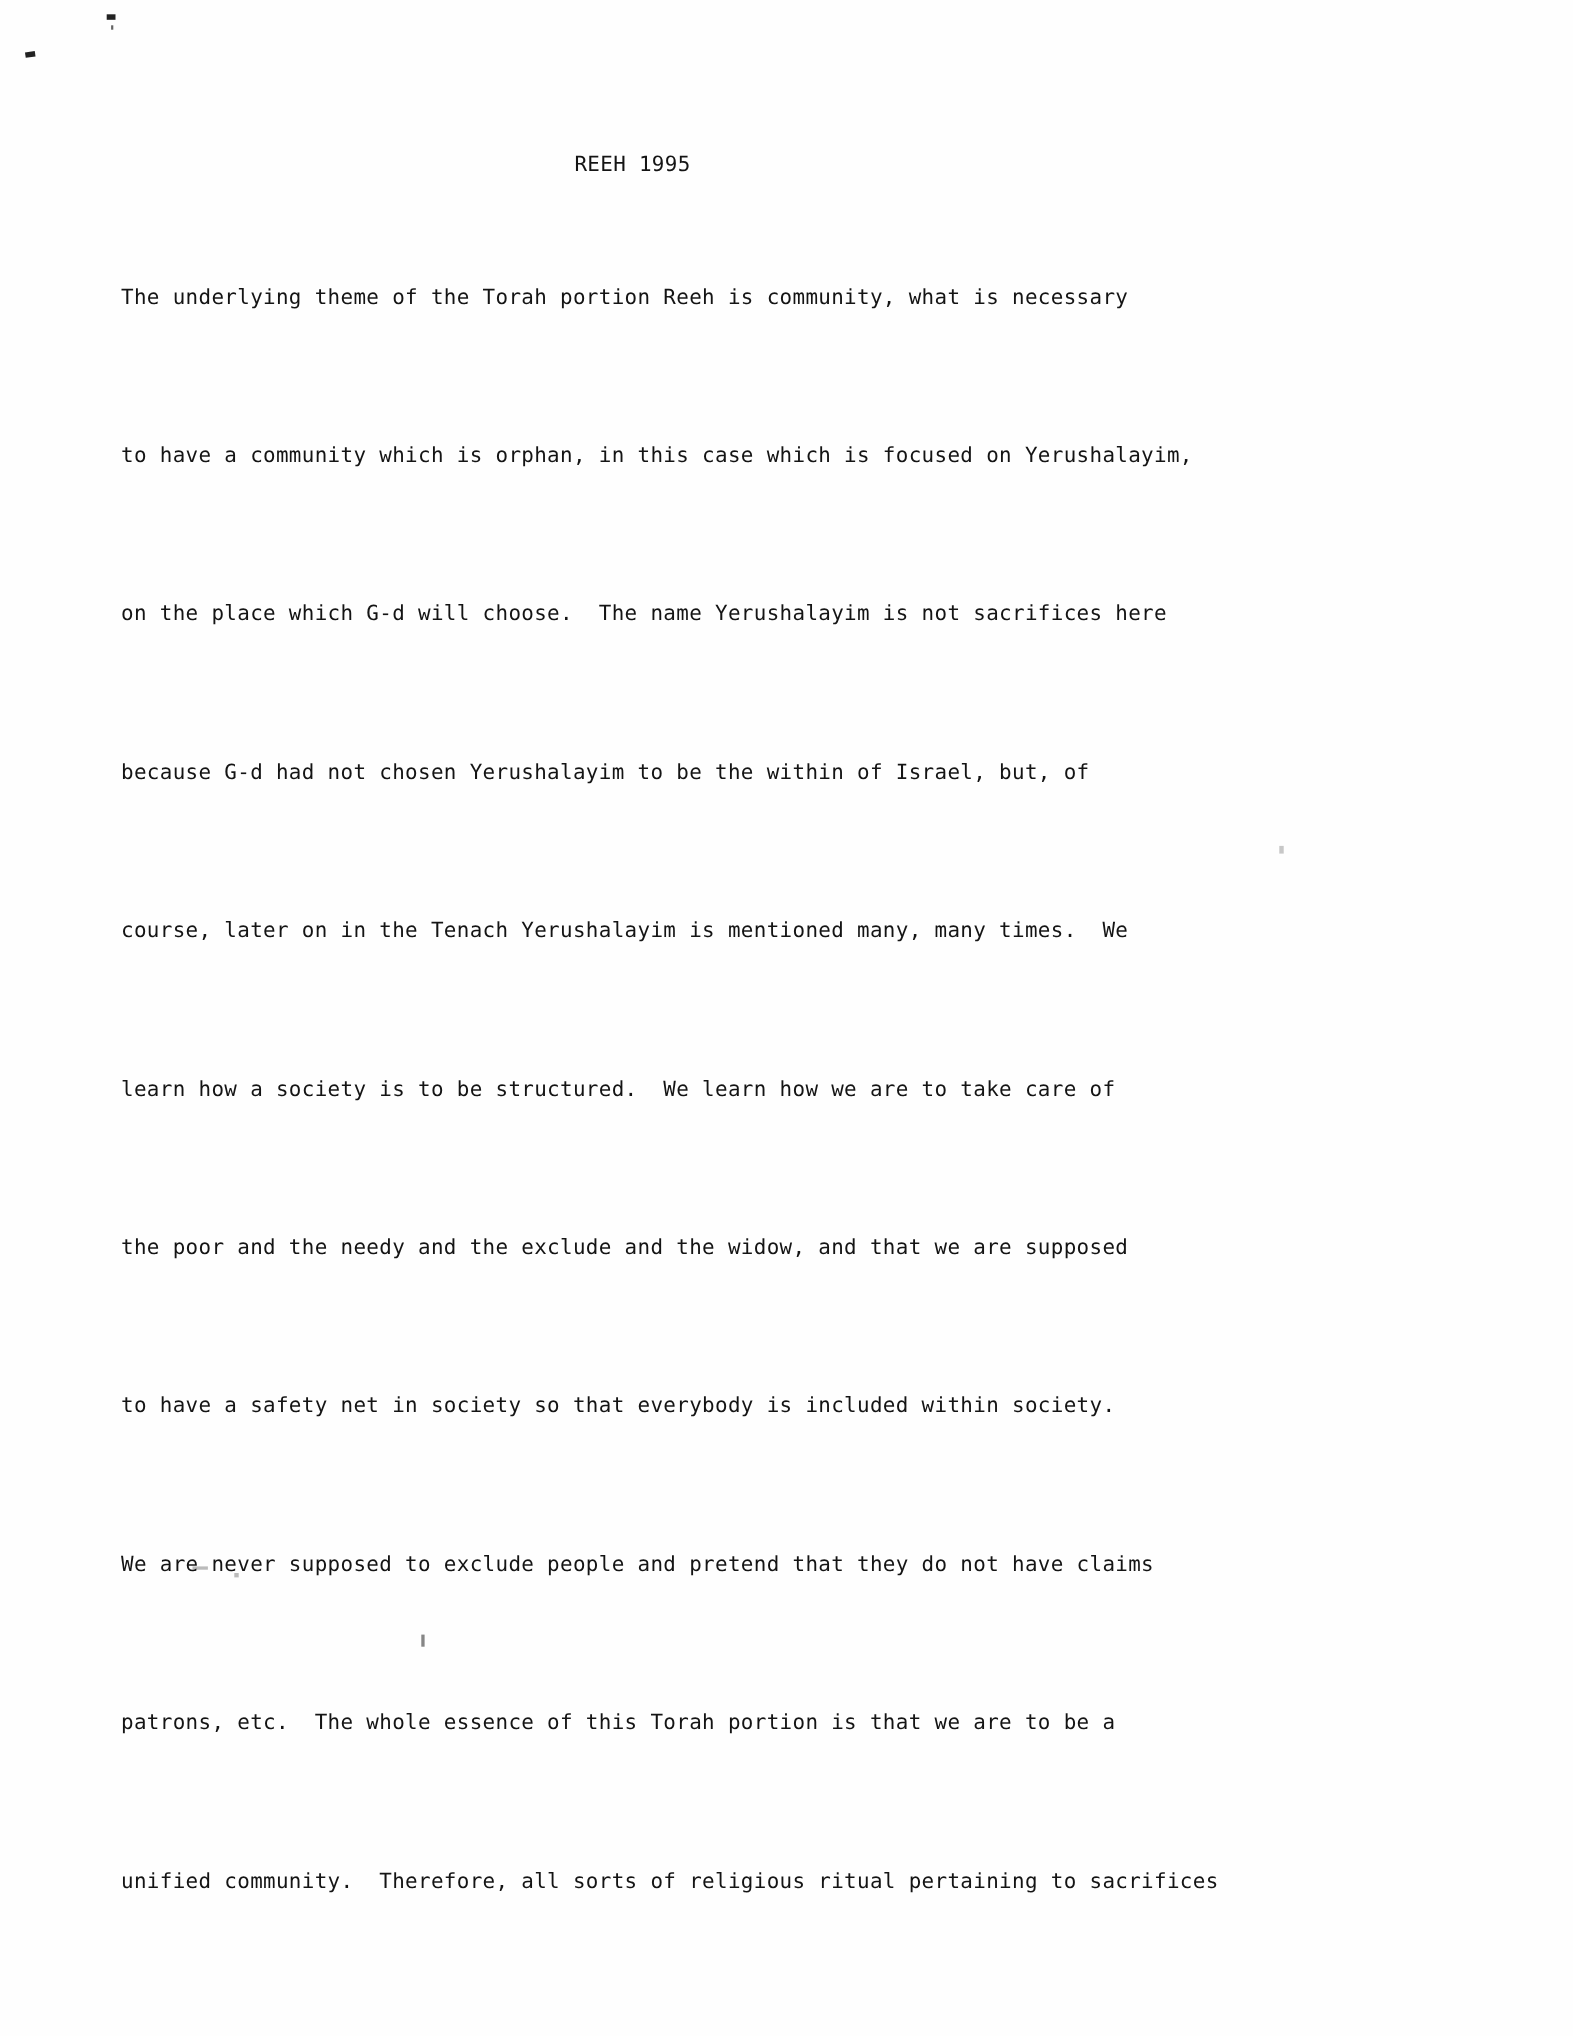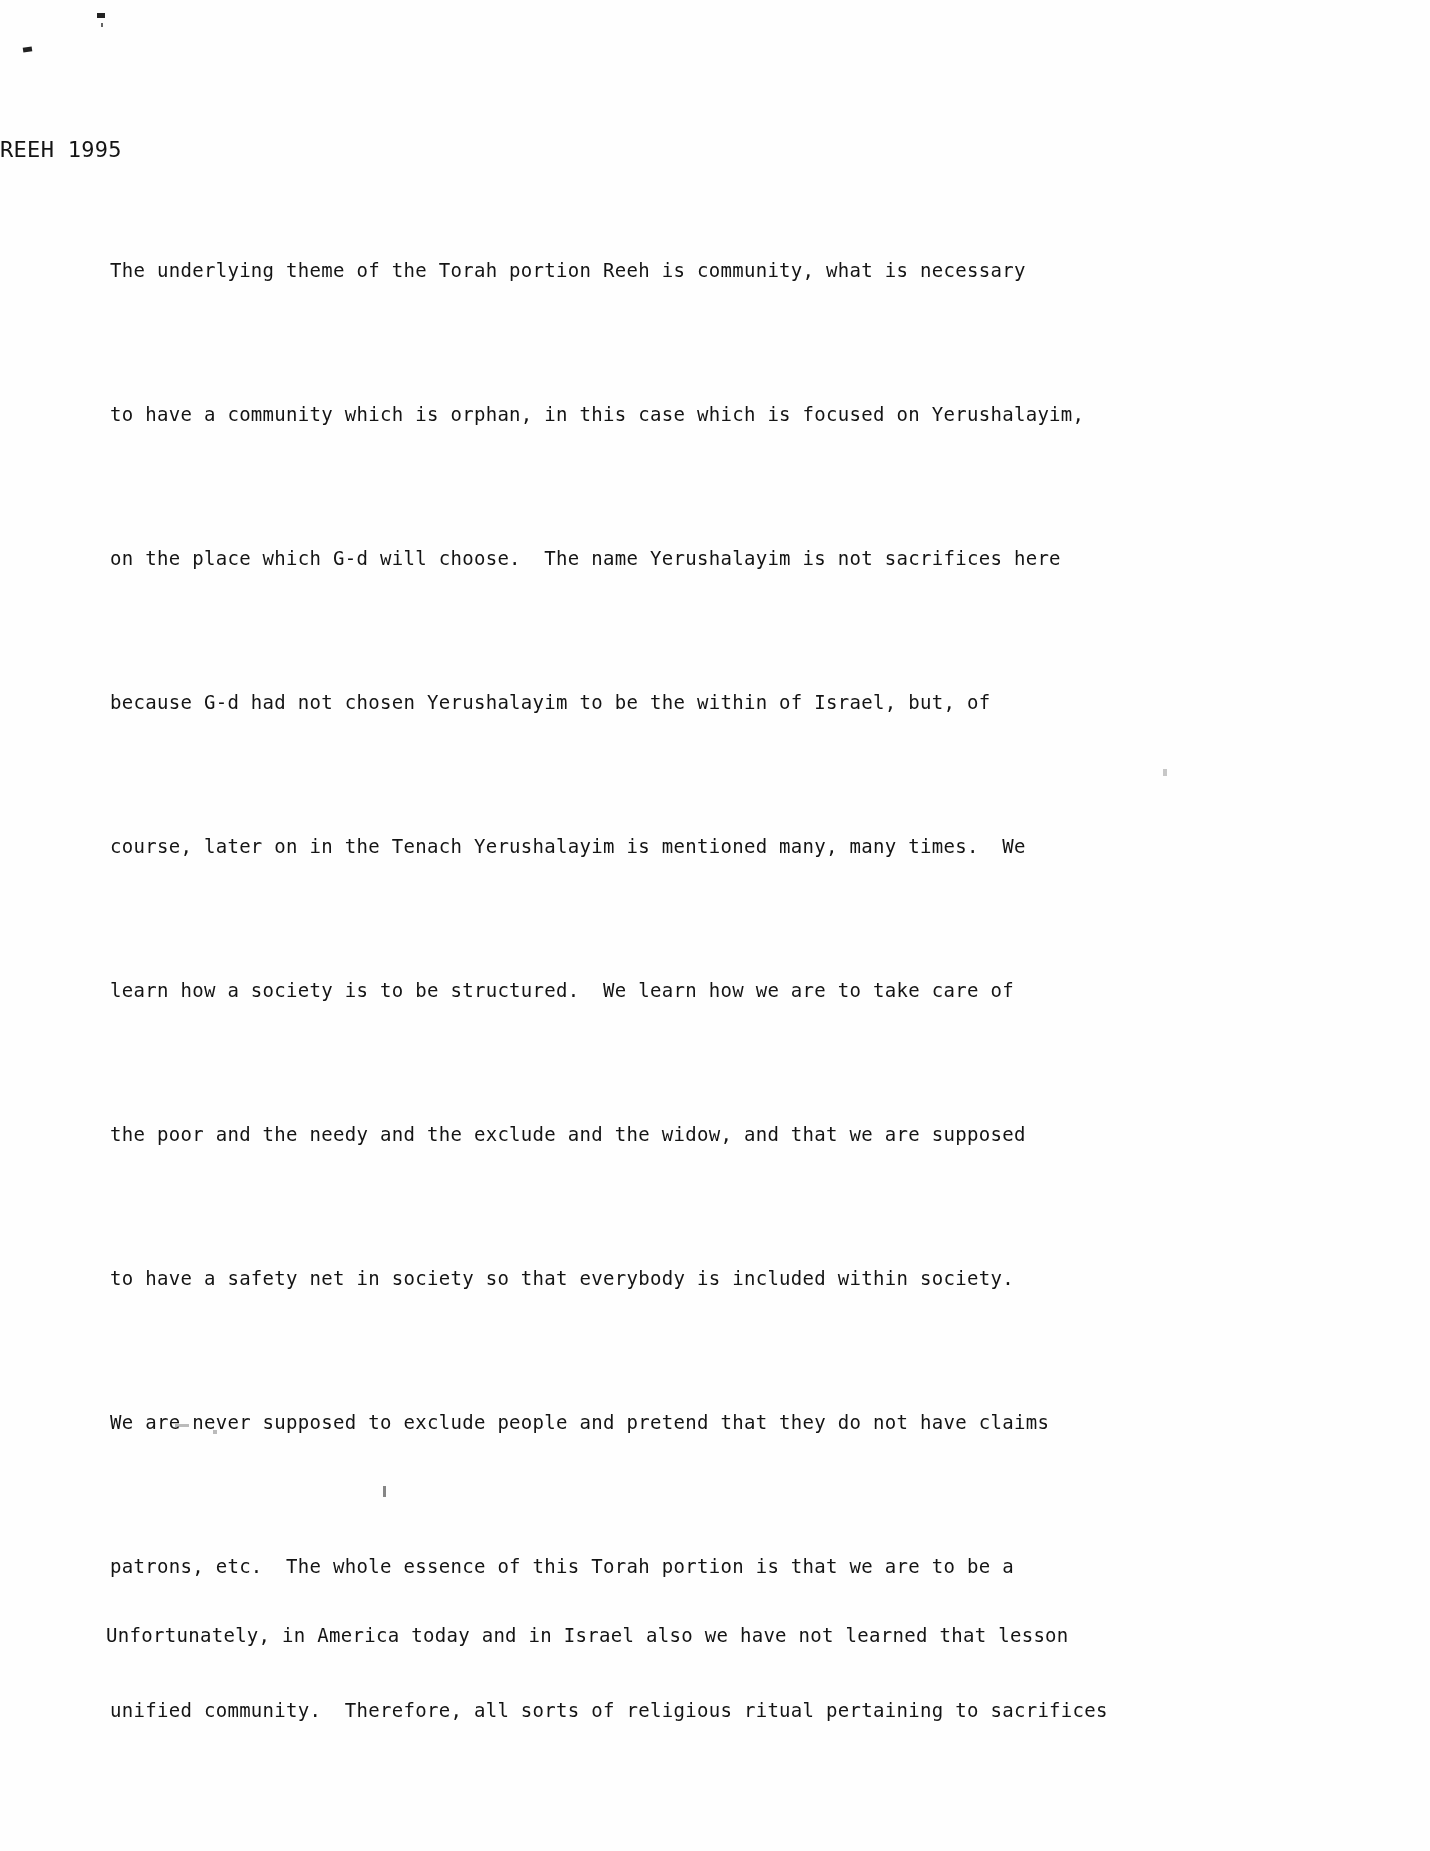--- a/index.html
+++ b/index.html
@@ -14,21 +14,22 @@
     background: #fefefe;
     overflow: hidden;
     font-family: "DejaVu Sans Mono", "Liberation Mono", monospace;
     color: #141414;
   }
   .title-block {
     position: absolute;
     top: 82px;
     left: 0;
     width: 1150px;
-    font-size: 22px;
+    text-align: center;
+    font-size: 19px;
     line-height: 27px;
     letter-spacing: 0.3px;
     white-space: pre;
   }
   .para {
     position: absolute;
     font-size: 19px;
     letter-spacing: 0.3px;
     white-space: pre;
   }
@@ -92,19 +93,18 @@
     
     
     
     
     
     
     
   </div>
 
   <div class="para para2">
-    <div class="line">Unfortunately, in America today and in Israel also we have not learned that lesson</div>
     
     
     
   </div>
 
 </div>
 
 </body></html>

